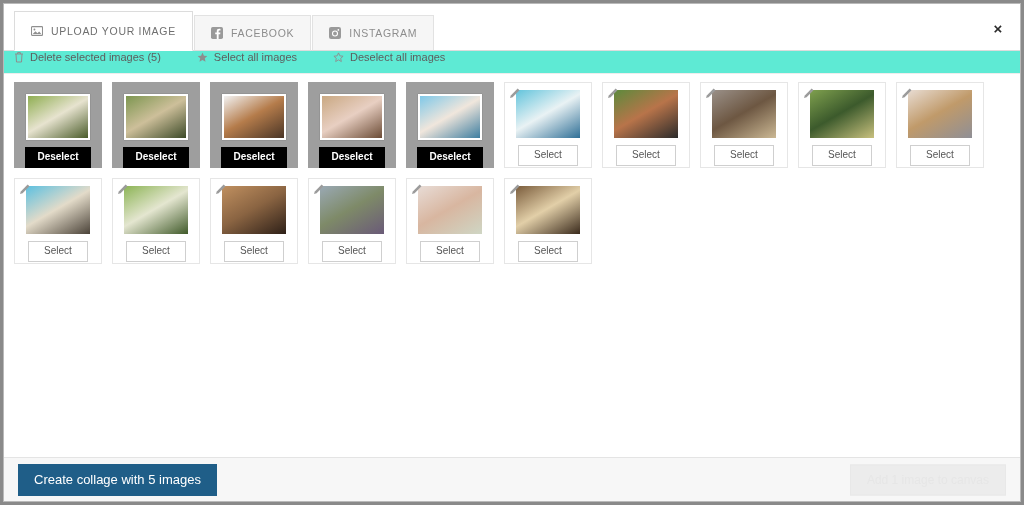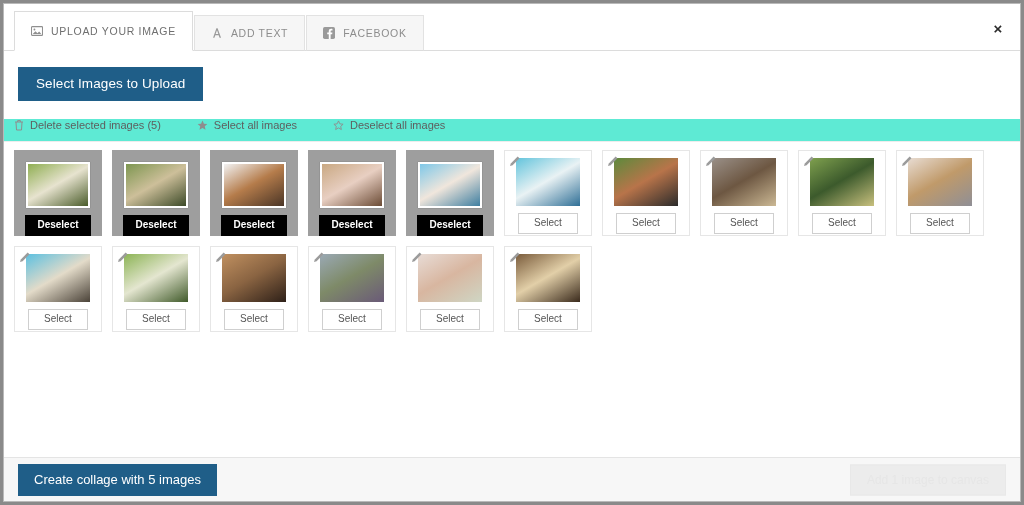--- a/index.html
+++ b/index.html
@@ -188,41 +188,41 @@
               <rect x="0.5" y="2" width="13" height="10" rx="1" fill="none" stroke="currentColor" stroke-width="1.4"></rect>
               <circle cx="4" cy="5.2" r="1.1"></circle>
               <path d="M2 10.5l3.2-3.2 2.3 2.3 2-1.9 2.5 2.8z"></path>
             </svg>
           </span>
           <span>UPLOAD YOUR IMAGE</span>
         </div>
         <div class="tab">
           <span class="ic">
             <svg width="12" height="12" viewBox="0 0 14 14" fill="currentColor">
-              <path d="M6.3 1.6h1.4l4 10.8H10l-1-2.9H5l-1 2.9H2.4zM5.45 8.2h3.1L7 3.7z"></path>
-            </svg>
-          </span>
-          <span>ADD TEXT</span>
+              <rect width="14" height="14" rx="2"></rect>
+              <path d="M8.9 14V8.6h1.8l.27-2.1H8.9V5.15c0-.6.17-1.02 1.04-1.02h1.1V2.25c-.19-.03-.85-.08-1.61-.08-1.6 0-2.69.97-2.69 2.76V6.5H4.93v2.1h1.81V14z" fill="#fff"></path>
+            </svg>
+          </span>
+          <span>FACEBOOK</span>
         </div>
         <div class="tab">
           <span class="ic">
             <svg width="12" height="12" viewBox="0 0 14 14" fill="currentColor">
-              <rect width="14" height="14" rx="2"></rect>
-              <path d="M8.9 14V8.6h1.8l.27-2.1H8.9V5.15c0-.6.17-1.02 1.04-1.02h1.1V2.25c-.19-.03-.85-.08-1.61-.08-1.6 0-2.69.97-2.69 2.76V6.5H4.93v2.1h1.81V14z" fill="#fff"></path>
-            </svg>
-          </span>
-          <span>FACEBOOK</span>
+              <rect width="14" height="14" rx="2.4"></rect>
+              <circle cx="7" cy="7.6" r="2.9" fill="none" stroke="#fff" stroke-width="1.3"></circle>
+              <circle cx="10.9" cy="3.4" r="1" fill="#fff"></circle>
+              <rect x="2.4" y="2.6" width="9.2" height="1.5" fill="#fff" opacity=".0"></rect>
+            </svg>
+          </span>
+          <span>INSTAGRAM</span>
         </div>
       </div>
     <div class="closebtn">×</div>
   </div>
 
-  <div class="uploadrow">
-    <button class="btn-primary">Select Images to Upload</button>
-  </div>
 
   <div class="toolbar">
 
     <div class="tool">
       <span class="ic">
         <svg width="10" height="12" viewBox="0 0 10 12" fill="none" stroke="currentColor" stroke-width="1">
           <path d="M1 3h8M3.6 3V1.6h2.8V3M2 3l.5 8h5L8 3"></path>
         </svg>
       </span>
       <span>Delete selected images (5)</span>

